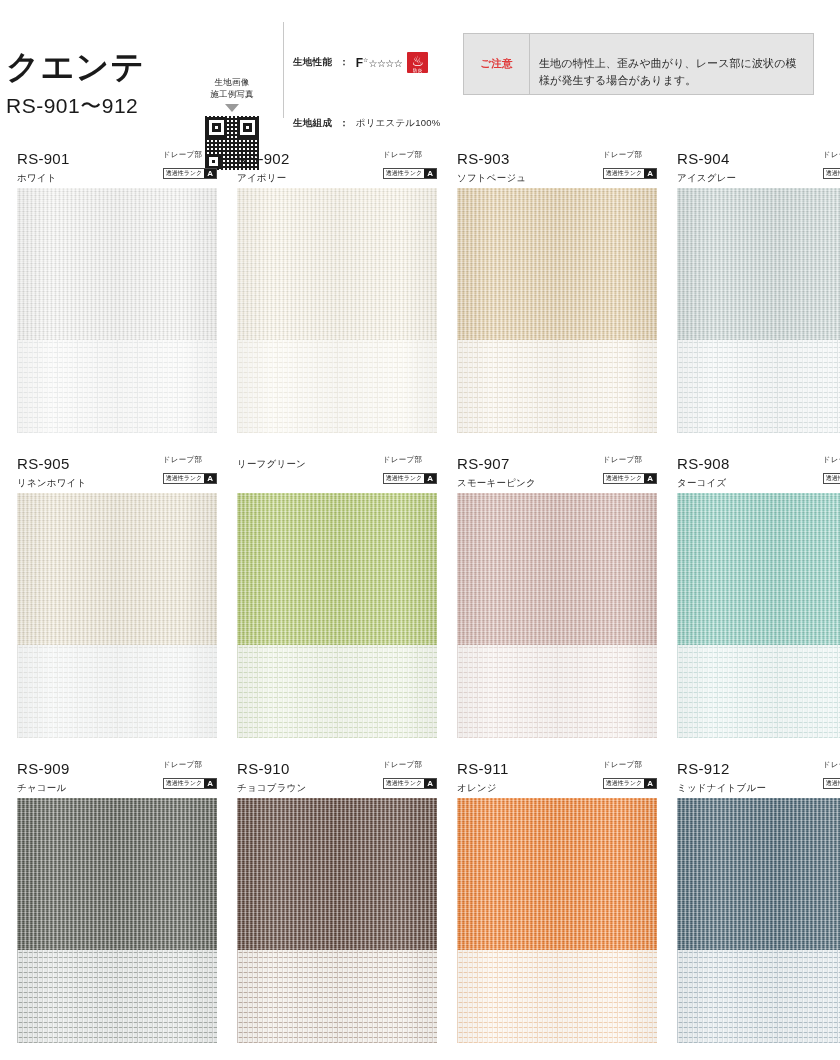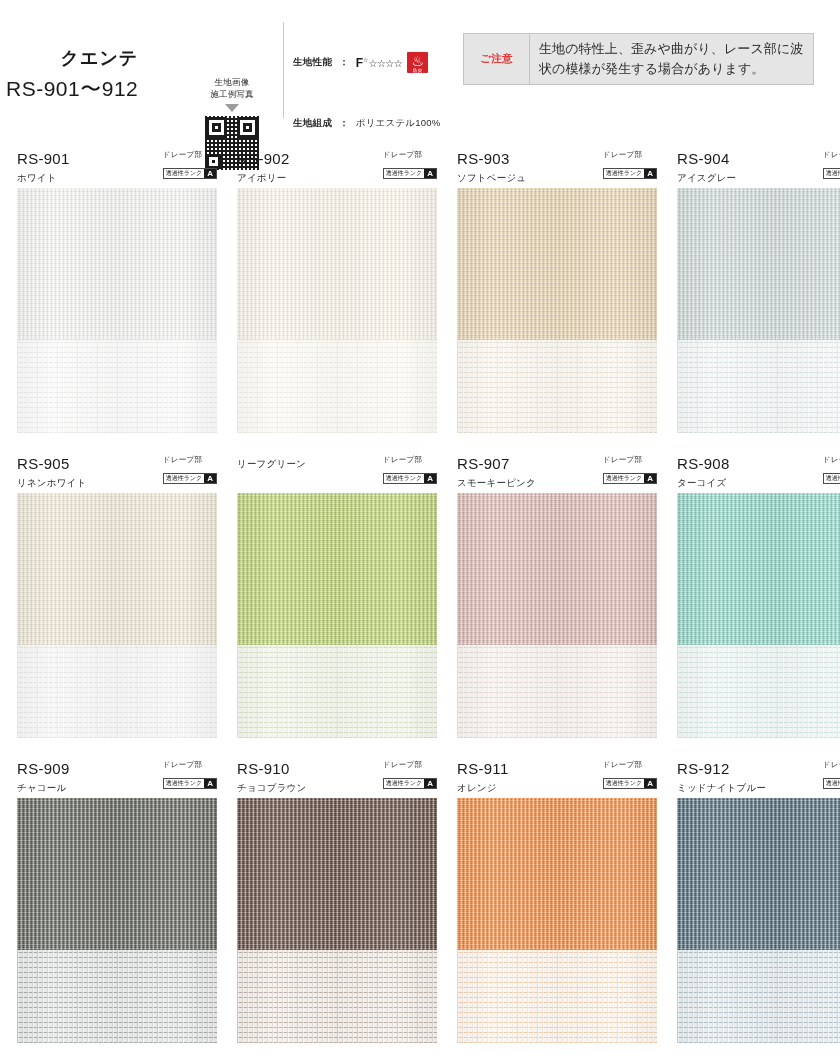--- a/index.html
+++ b/index.html
@@ -26,26 +26,25 @@
     height: 140px;
     padding: 18px 0 0 0;
   }
 
   .series-block {
     position: absolute;
     left: 6px;
     top: 48px;
   }
   .series-name {
-    font-size: 18px;
+    font-size: 33px;
     font-weight: bold;
     letter-spacing: 1px;
     line-height: 1.15;
     color: #1a1a1a;
-    text-align: right;
   }
   .series-code {
     font-size: 21px;
     font-weight: normal;
     letter-spacing: 0.5px;
     line-height: 1.5;
     color: #1a1a1a;
     margin-top: 4px;
   }
 
@@ -191,24 +190,25 @@
     justify-content: center;
     font-size: 10.5px;
     font-weight: bold;
     color: #e03a3a;
     border-right: 1px solid #c4c4c4;
     letter-spacing: 0.3px;
   }
   .notice-text {
     flex: 1;
     padding: 5px 8px 5px 9px;
-    font-size: 13px;
+    font-size: 11px;
     line-height: 1.55;
     color: #2b2b2b;
     letter-spacing: 0.1px;
+    margin-top: 16px;
   }
 
   
   .grid {
     position: absolute;
     left: 0;
     top: 148px;
     width: 692px;
     display: grid;
     grid-template-columns: repeat(4, 200px);

